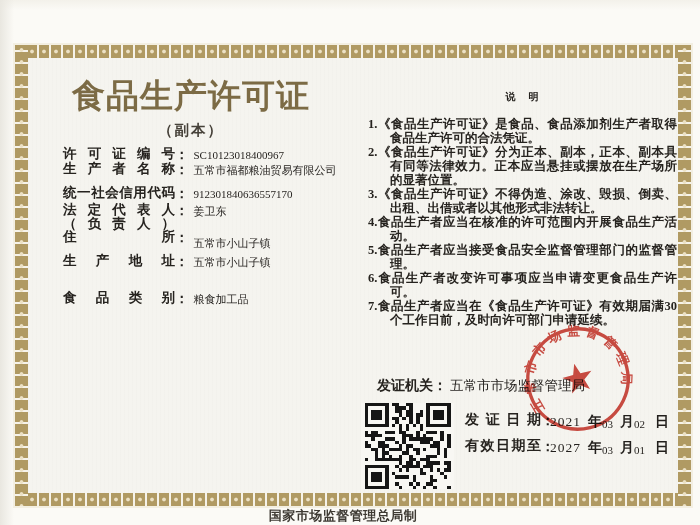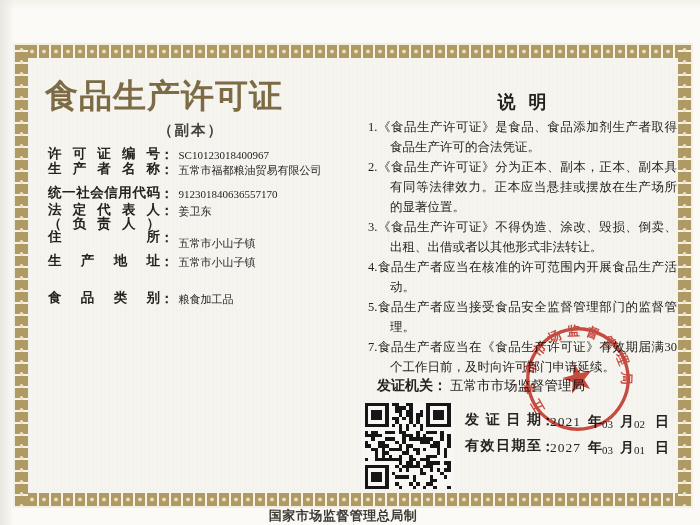--- a/index.html
+++ b/index.html
@@ -39,49 +39,50 @@
   .b-left{left:0;} .b-right{right:0;}
   
   .paper-tex{
     position:absolute;left:13px;top:13px;right:13px;bottom:13px;
     background:repeating-linear-gradient(90deg, rgba(120,120,110,0.02) 0 1px, rgba(0,0,0,0) 1px 4px);
     pointer-events:none;
   }
 
   .title{
     position:absolute;left:45px;top:74px;width:292px;
-    text-align:left;font-size:33px;font-weight:bold;
+    text-align:center;font-size:33px;font-weight:bold;
     letter-spacing:1px;color:#7c6b45;
   }
   .subtitle{
     position:absolute;left:45px;top:121px;width:292px;
     text-align:center;font-size:14.5px;font-weight:bold;
     letter-spacing:2px;color:#47423a;
   }
 
   .row{position:absolute;left:48px;white-space:nowrap;}
   .lbl{
     display:inline-block;width:112px;
     text-align:justify;text-align-last:justify;
     font-weight:bold;font-size:13.5px;color:#26231f;
     vertical-align:top;
+    margin-left:15px;
   }
   .colon{font-weight:bold;font-size:13.5px;color:#26231f;}
   .val{font-size:11px;margin-left:5px;color:#211e1b;}
   .vlow{position:relative;top:5px;display:inline-block;}
 
   .notes-title{
     position:absolute;left:368px;top:90px;width:308px;
-    text-align:center;font-size:18px;font-weight:bold;
+    text-align:center;font-size:10px;font-weight:bold;
     letter-spacing:13px;padding-left:13px;box-sizing:border-box;color:#24211d;
   }
   .notes{
     position:absolute;left:368px;top:117px;width:309px;
     margin:0;padding:0;list-style:none;
-    font-size:12.5px;line-height:20px;font-weight:400;color:#26231f;
+    font-size:12.5px;line-height:14px;font-weight:700;color:#26231f;
   }
   .notes li{
     padding-left:22px;text-indent:-22px;text-align:justify;
   }
 
   .issuer-row{position:absolute;left:377px;top:376px;white-space:nowrap;text-align:center;}
   .issuer-row .ilbl{font-weight:bold;font-size:14px;color:#26231f;}
   .issuer-row .ival{font-size:13.5px;margin-left:3px;}
 
   .drow{position:absolute;left:465px;white-space:nowrap;}
@@ -155,20 +156,21 @@
     <span class="lbl">食品类别</span><span class="colon">：</span><span class="val">粮食加工品</span>
   </div>
 
   <div class="notes-title">说明</div>
   <ol class="notes">
     <li><span class="num">1.</span><span>《食品生产许可证》是食品、食品添加剂生产者取得食品生产许可的合法凭证。</span></li>
     <li><span class="num">2.</span><span>《食品生产许可证》分为正本、副本，正本、副本具有同等法律效力。正本应当悬挂或摆放在生产场所的显著位置。</span></li>
     <li><span class="num">3.</span><span>《食品生产许可证》不得伪造、涂改、毁损、倒卖、出租、出借或者以其他形式非法转让。</span></li>
     <li><span class="num">4.</span><span>食品生产者应当在核准的许可范围内开展食品生产活动。</span></li>
     <li><span class="num">5.</span><span>食品生产者应当接受食品安全监督管理部门的监督管理。</span></li>
+    <li><span class="num">6.</span><span>食品生产者改变许可事项应当申请变更食品生产许可。</span></li>
     <li><span class="num">7.</span><span>食品生产者应当在《食品生产许可证》有效期届满30个工作日前，及时向许可部门申请延续。</span></li>
   </ol>
 
   <div class="issuer-row">
     <span class="ilbl">发证机关</span><span class="ilbl">：</span><span class="ival">五常市市场监督管理局</span>
   </div>
 
   <svg class="qr" id="qr" viewBox="0 0 25 25" shape-rendering="crispEdges">
       <rect width="25" height="25" fill="#f8f7f3"></rect>
       <rect x="0" y="0" width="1" height="1" fill="#161616"></rect>

